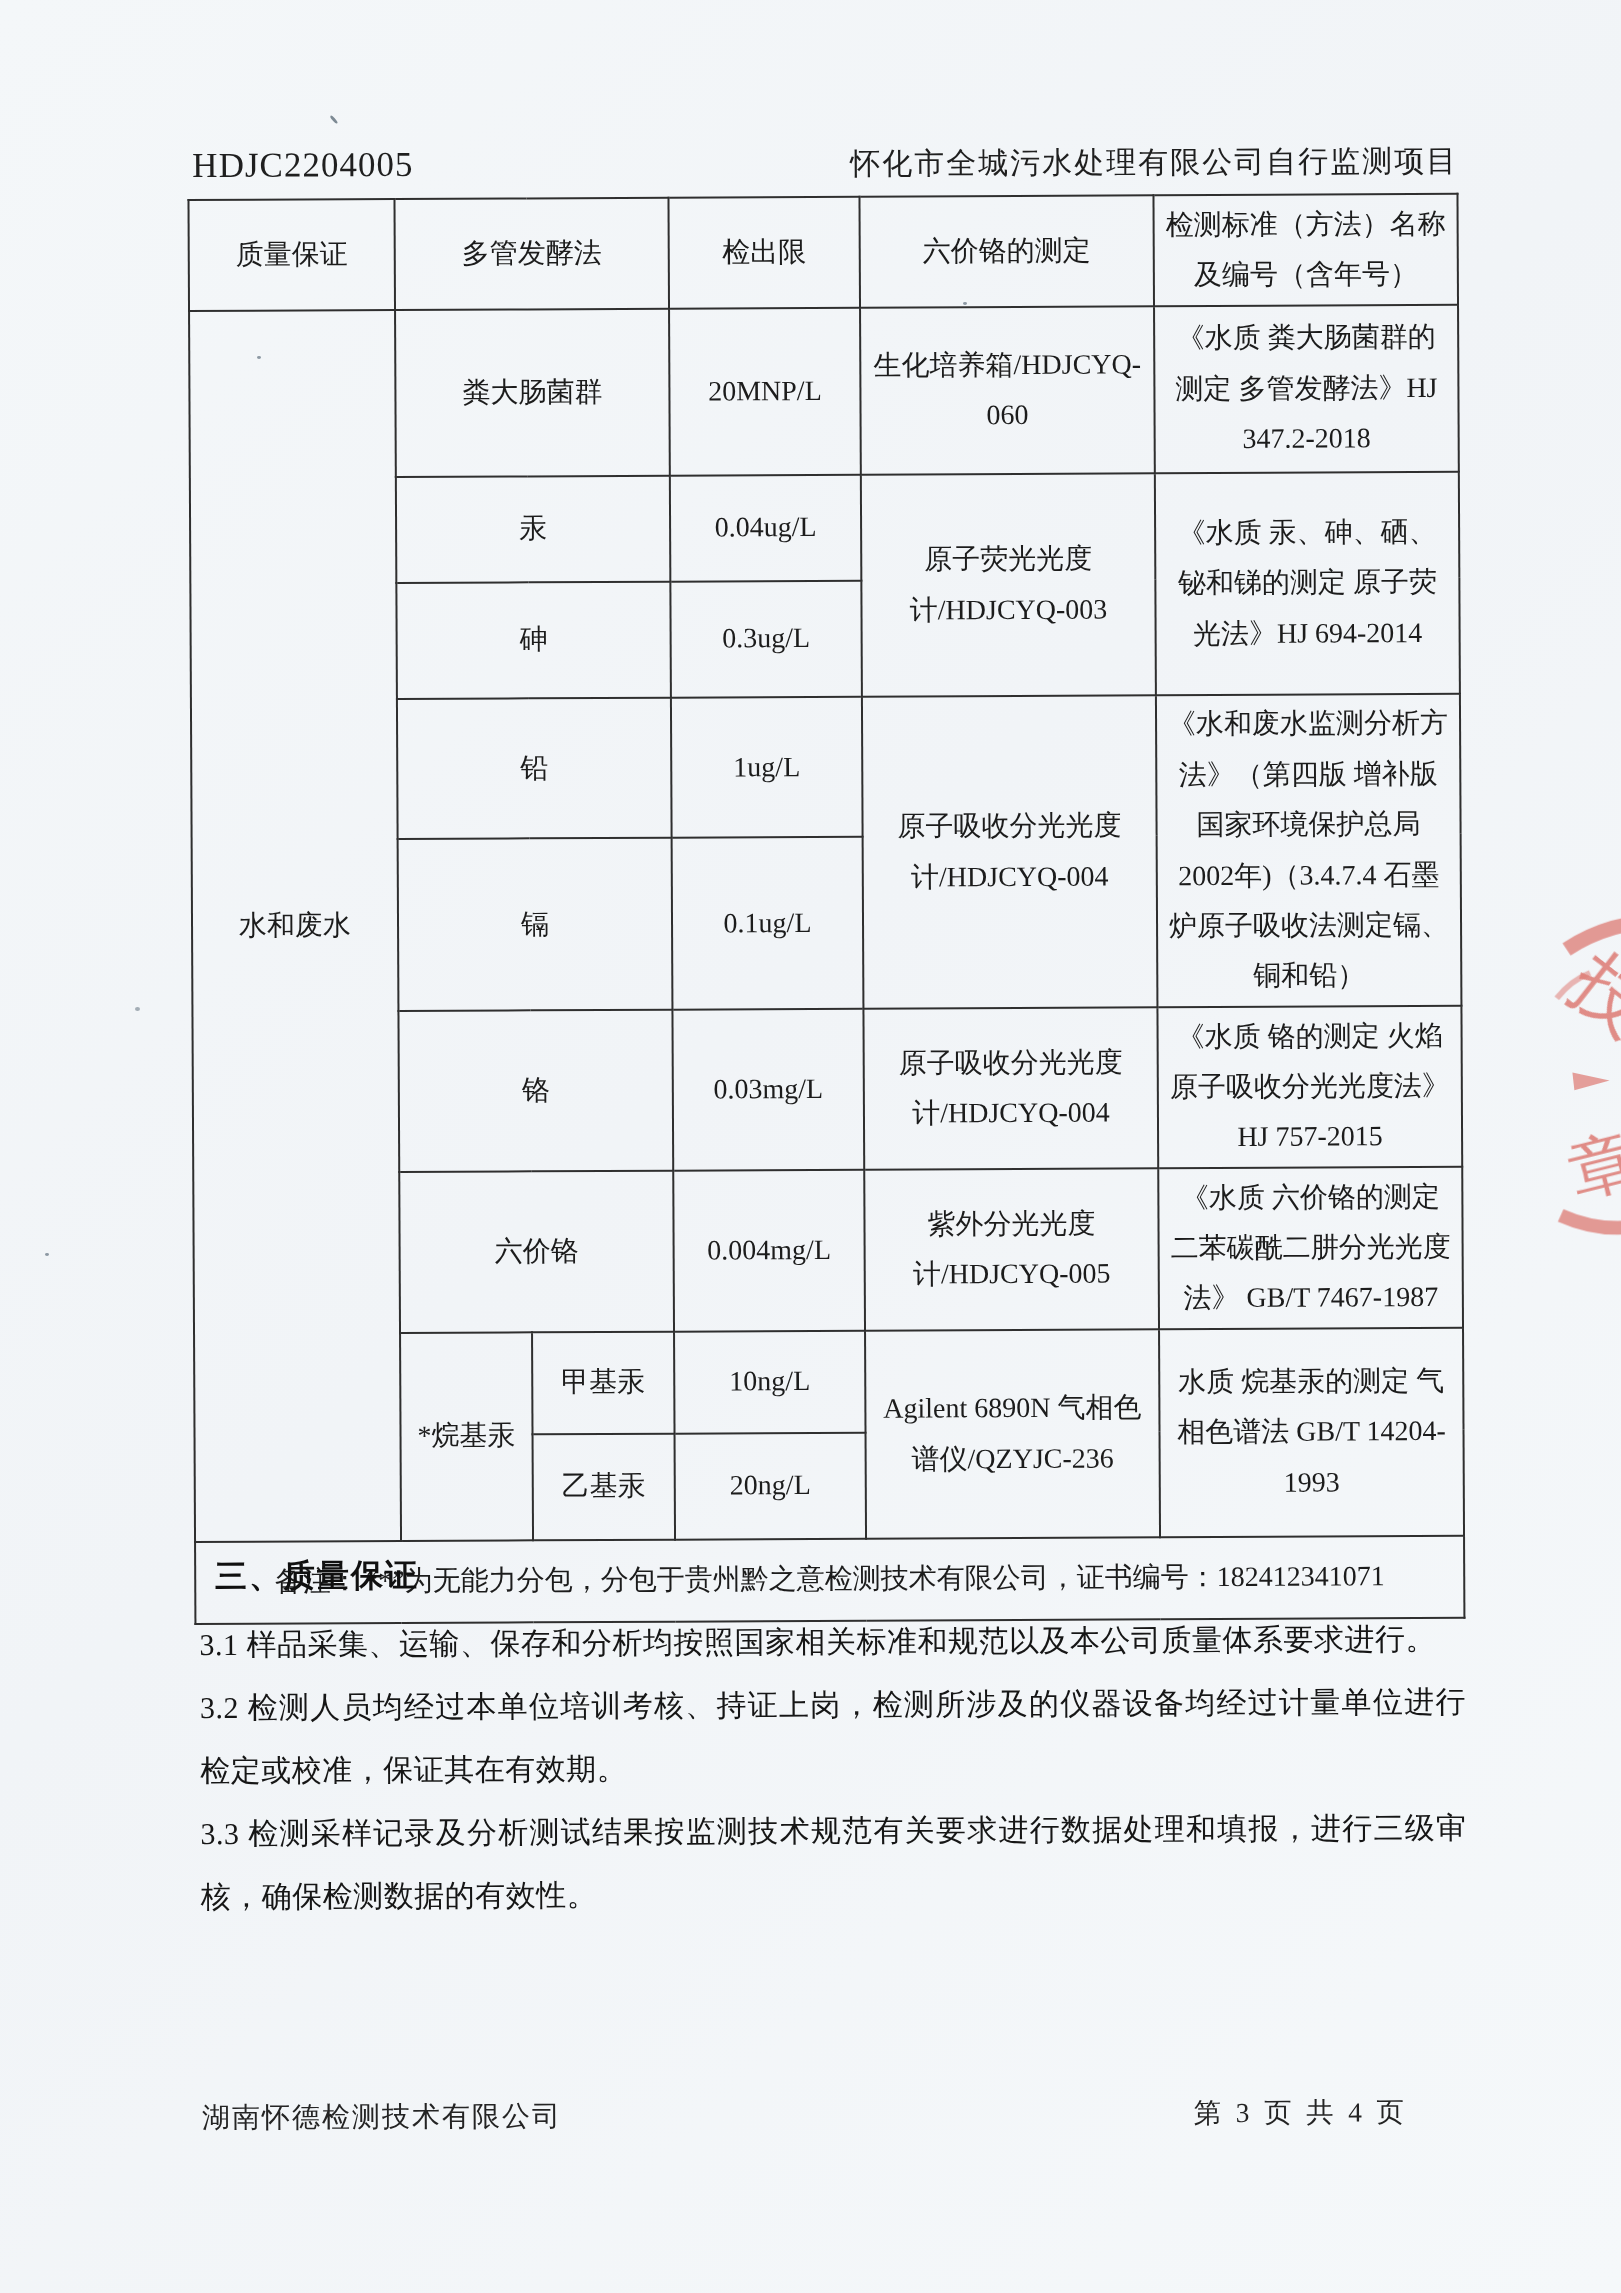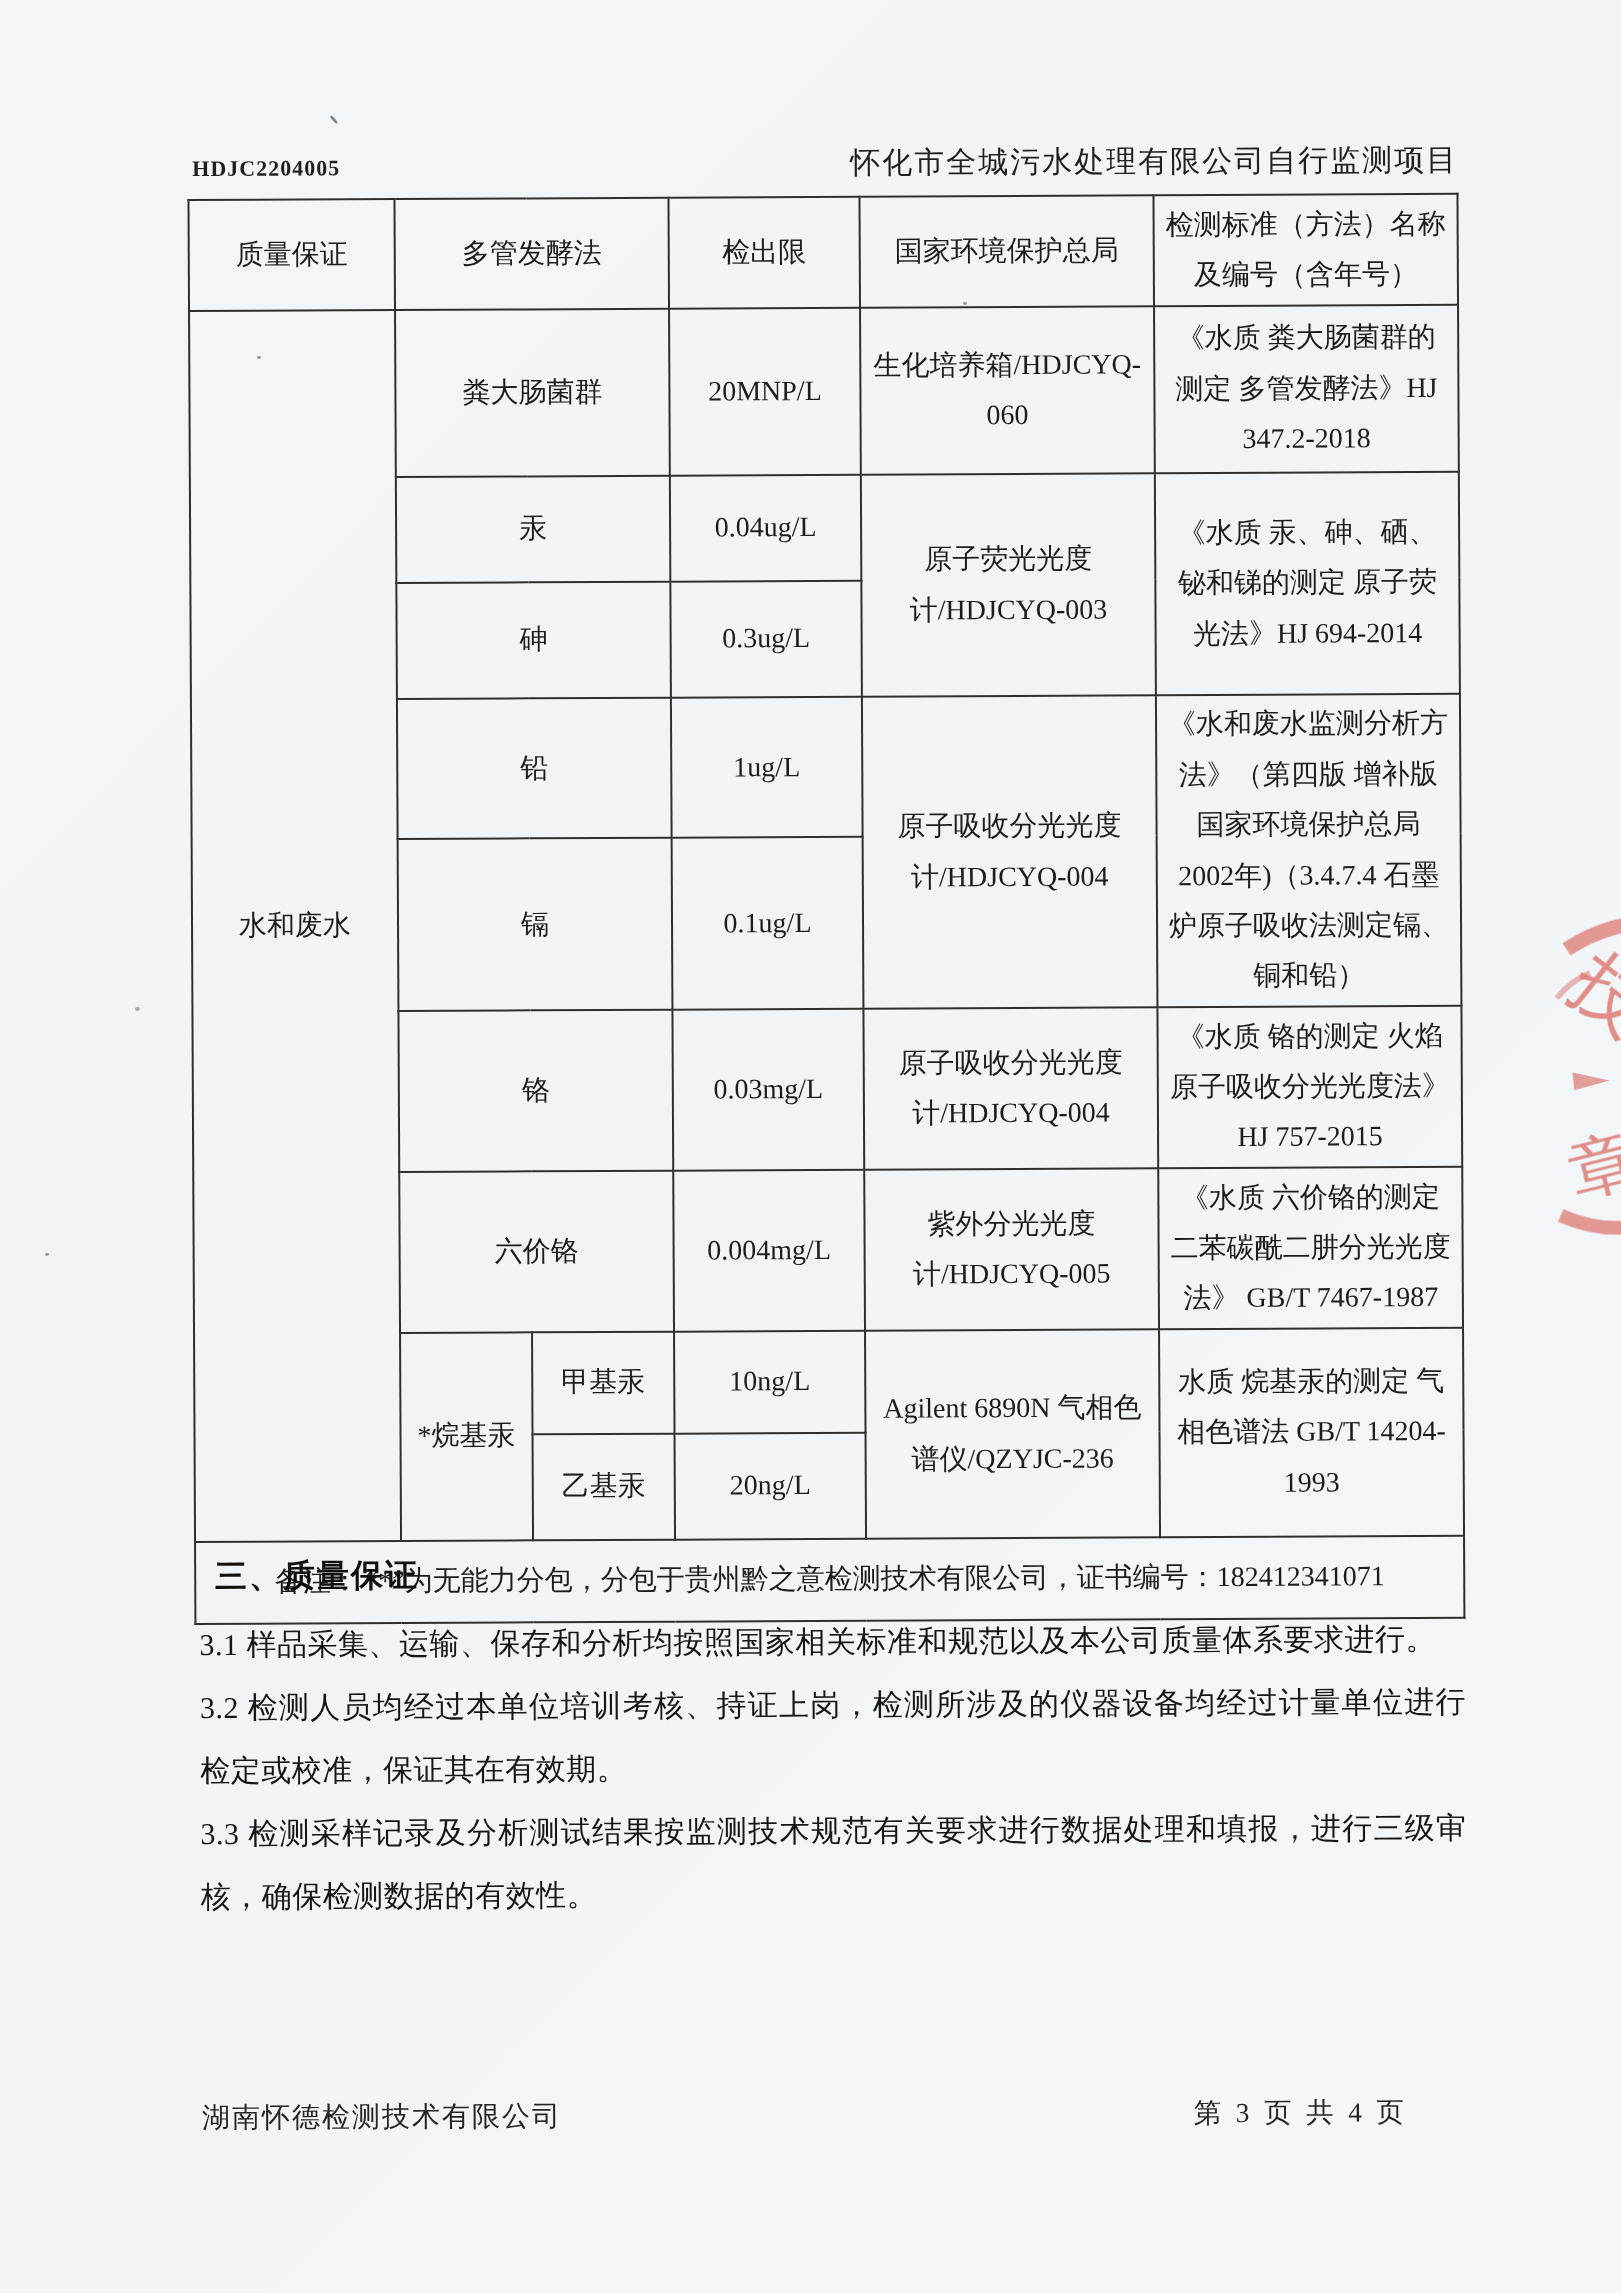--- a/index.html
+++ b/index.html
@@ -8,21 +8,21 @@
     background:linear-gradient(135deg,#f4f7f9 0%,#f1f4f7 45%,#f5f8fa 100%);
     font-family:"Liberation Serif","DejaVu Serif",serif;
     color:#1f1f1f;
   }
   .sheet{position:absolute;inset:0;}
   .content{position:absolute;inset:0;transform:rotate(-0.28deg);transform-origin:50% 40%;}
 
   
   .doc-header{position:absolute;top:143px;left:196px;width:1266px;display:flex;
     justify-content:space-between;align-items:baseline;}
-  .doc-number{font-size:22px;letter-spacing:1px;font-weight:bold;}
+  .doc-number{font-size:35px;letter-spacing:1px;}
   .doc-title{font-size:30px;letter-spacing:2px;}
 
   
   table.report{position:absolute;top:196px;left:191px;width:1269px;
     border-collapse:collapse;table-layout:fixed;}
   table.report th,table.report td{
     border:2px solid #2f2f2f;text-align:center;vertical-align:middle;
     font-size:28px;line-height:1.8;font-weight:normal;padding:3.9px 7.8px;
     word-break:break-word;color:#1c1c1c;
   }
@@ -82,21 +82,21 @@
           <col class="c-ib">
         <col class="c-lim">
           <col class="c-ins">
           <col class="c-std">
       </colgroup>
       <tbody>
         <tr class="h-row">
           <th>质量保证</th>
           <th colspan="2">多管发酵法</th>
           <th>检出限</th>
-          <th>国家环境保护总局</th>
+          <th>六价铬的测定</th>
           <th>检测标准（方法）名称及编号（含年号）</th>
         </tr>
         <tr class="r0">
           <td rowspan="9">水和废水</td>
           <td colspan="2">粪大肠菌群</td>
           <td>20MNP/L</td>
           <td class="cell-instrument">生化培养箱/HDJCYQ-060</td>
           <td class="cell-standard">《水质 粪大肠菌群的测定 多管发酵法》HJ 347.2-2018</td>
         </tr>
         <tr class="r1">

